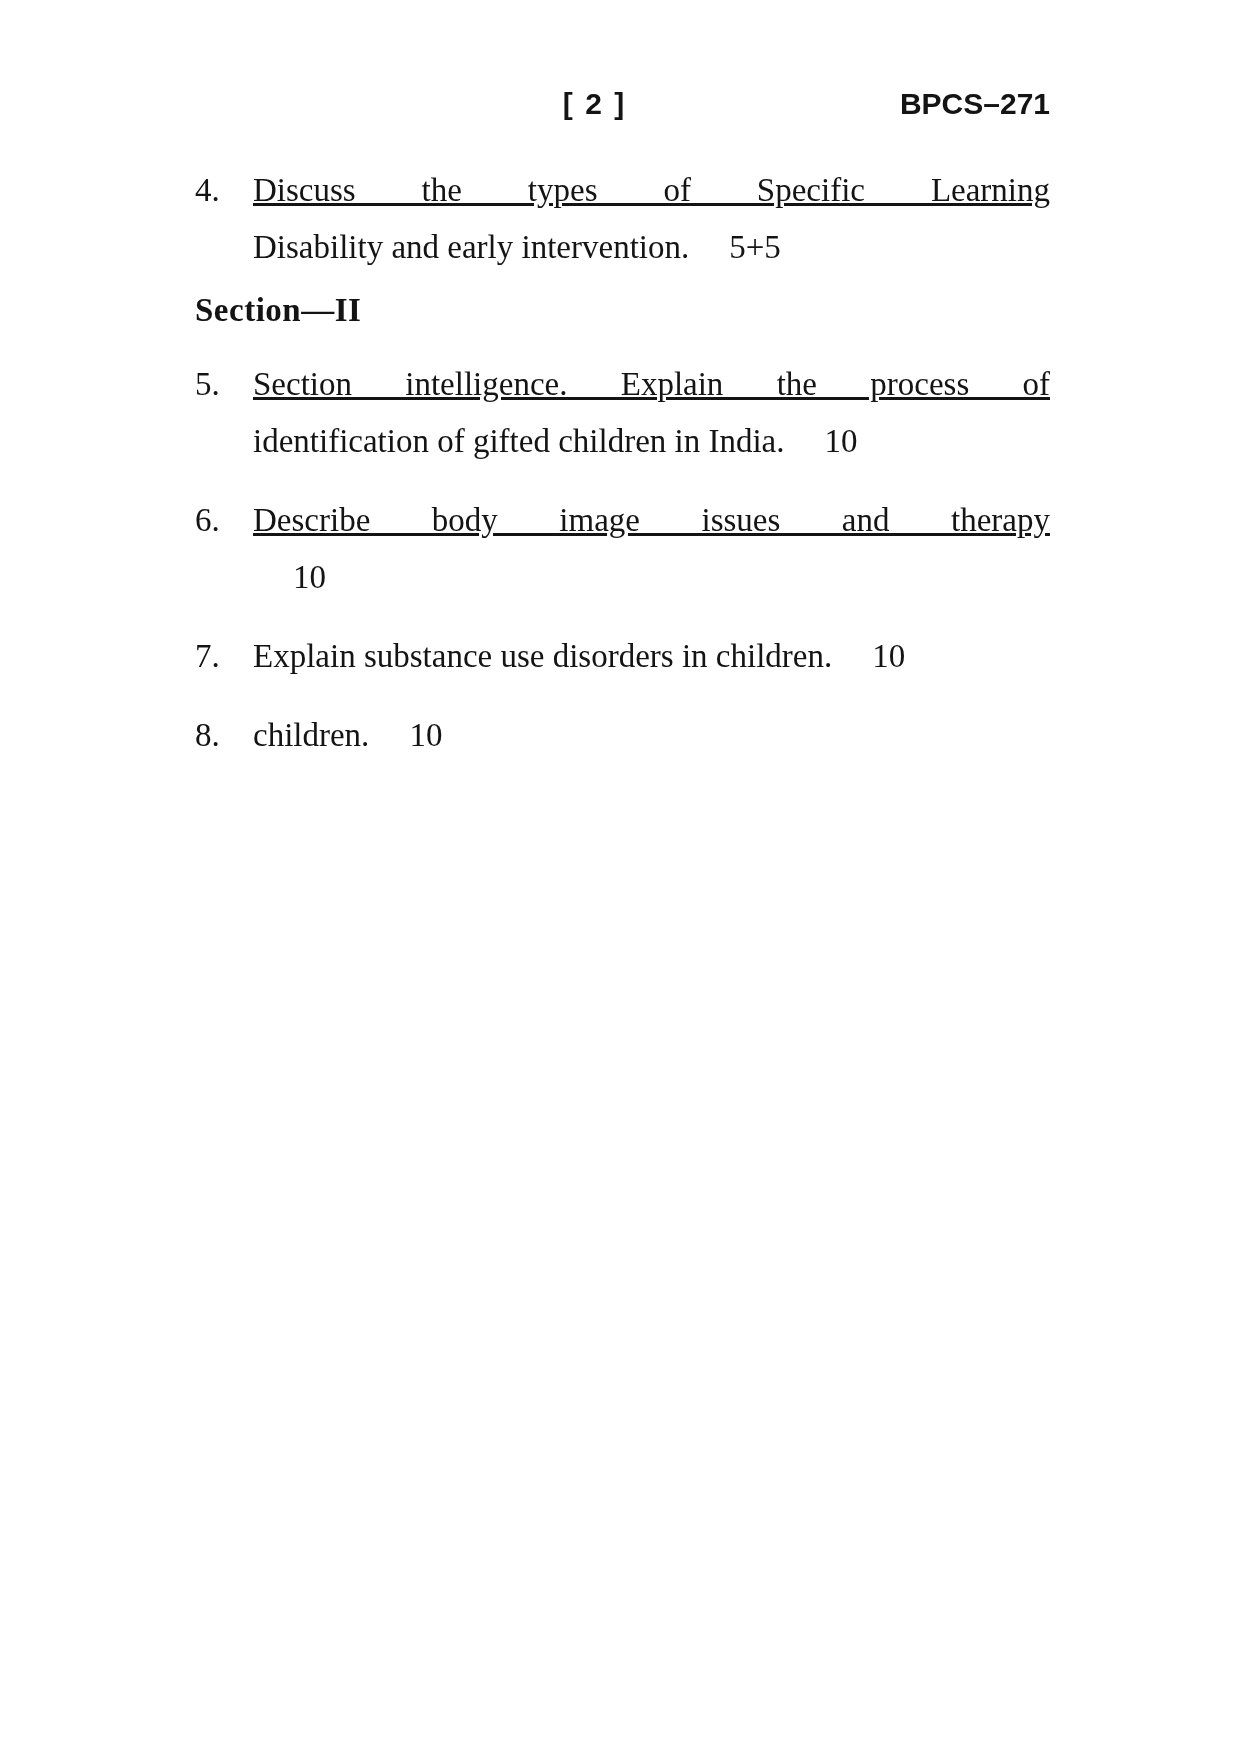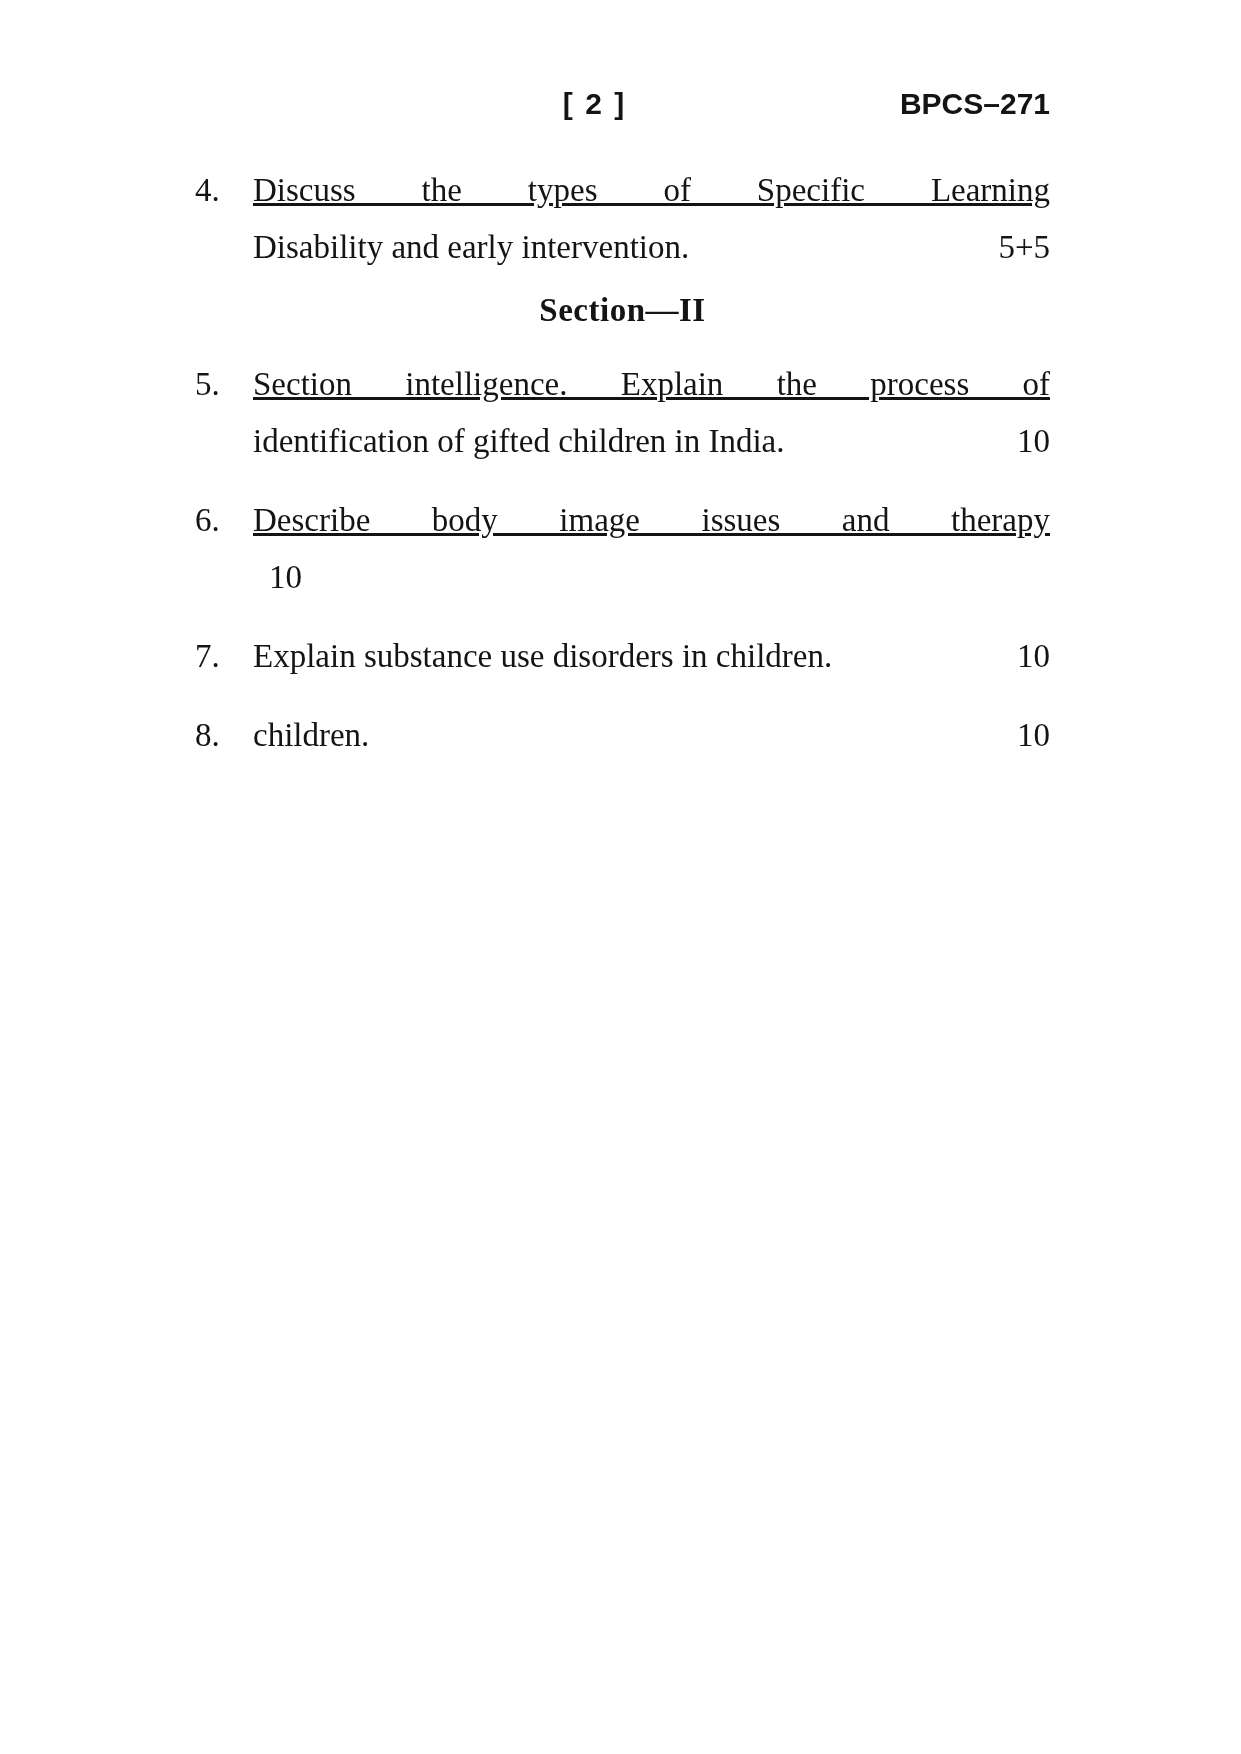--- a/index.html
+++ b/index.html
@@ -60,36 +60,35 @@
     flex: 1;
     min-width: 0;
   }
   .q-line-justify {
     text-align: justify;
     text-align-last: justify;
     text-decoration: underline;
   }
   .q-line-last {
     display: flex;
-    justify-content: space-between;
   }
   .q-line-last .q-text {
     flex: 0 1 auto;
   }
   .q-marks {
     flex: none;
-    margin-left: 16px;
+    margin-left: 40px;
     white-space: nowrap;
   }
   .section-heading {
     margin: 10px 0 14px 0;
     font-size: 33px;
     line-height: 48px;
     font-weight: 700;
-    text-align: center;
+    text-align: left;
     letter-spacing: 0.5px;
   }
 </style>
 </head>
 <body>
 
 <div class="page">
   <div class="content">
 
     <div class="doc-header">

